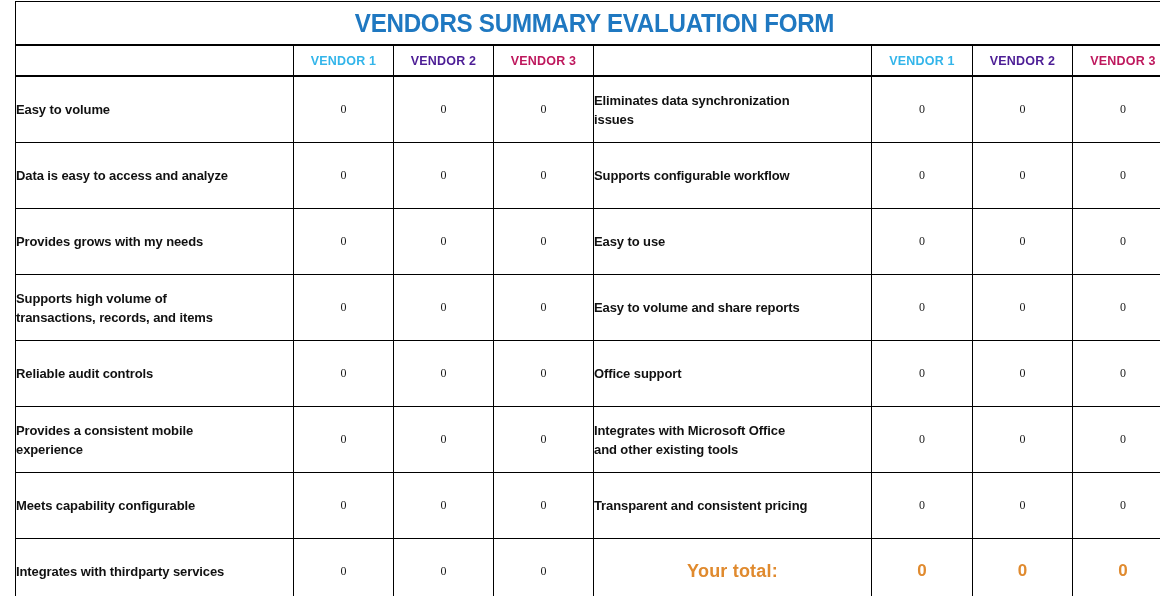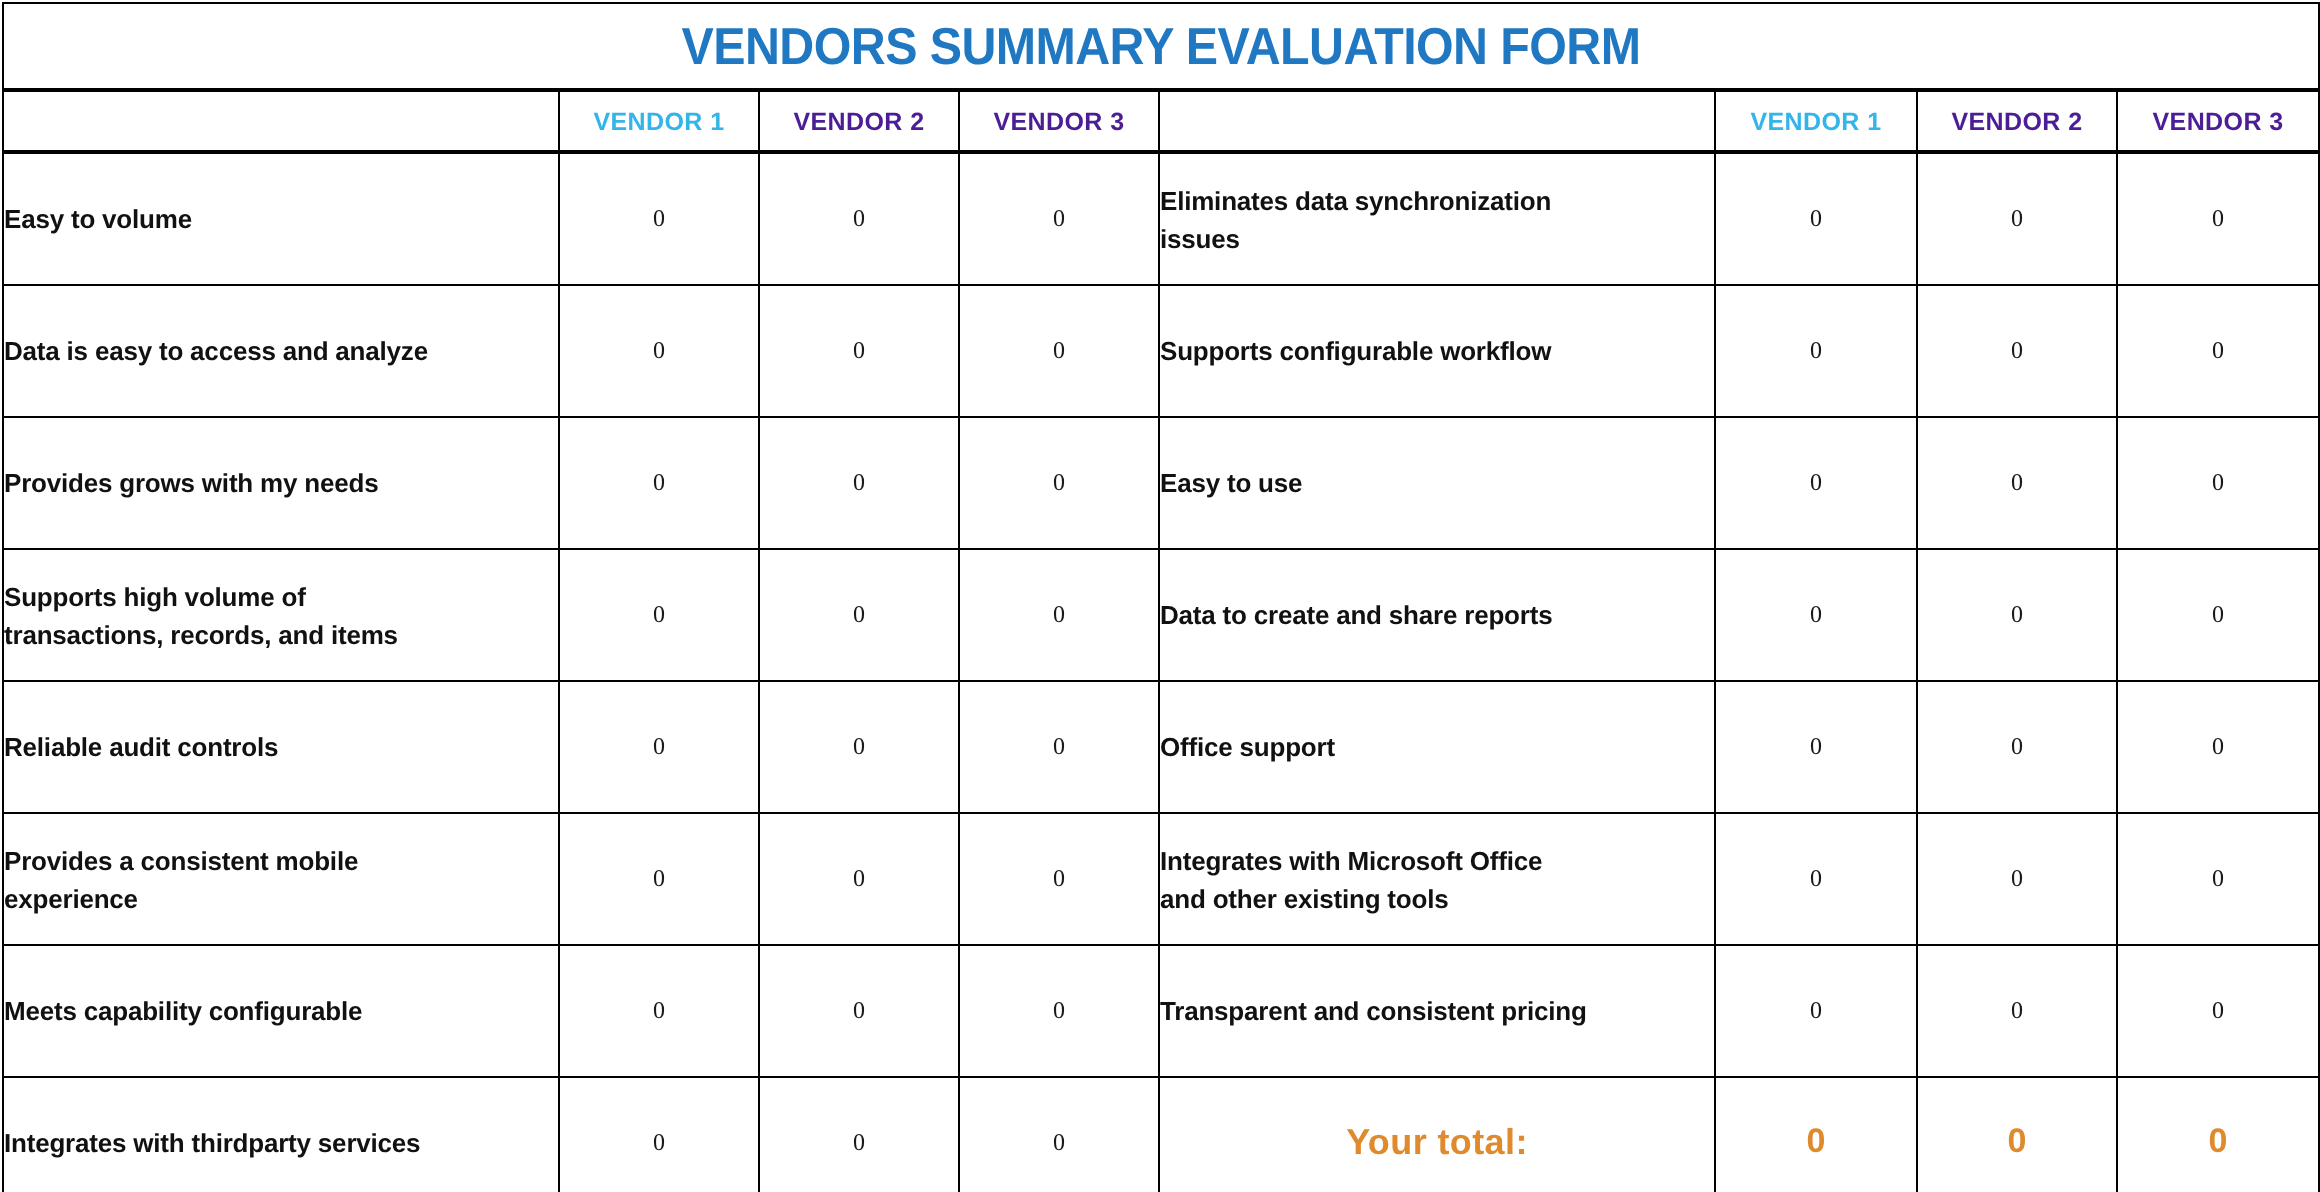--- a/index.html
+++ b/index.html
@@ -14,20 +14,21 @@
     font-family: "Liberation Sans", sans-serif;
     -webkit-font-smoothing: antialiased;
   }
 
   .sheet {
     width: 944px;
     height: 596px;
     box-sizing: border-box;
     position: relative;
     background: #ffffff;
+    padding-left: 14px;
   }
 
   table.form {
     border-collapse: collapse;
     table-layout: fixed;
     width: 1158px;
     margin: 1px 0 0 1px;
     background: #ffffff;
   }
 
@@ -67,21 +68,21 @@
   .hdr-label {
     font-size: 12.5px;
     font-weight: bold;
     text-align: center;
     letter-spacing: 0.2px;
     font-family: "Liberation Sans", sans-serif;
     white-space: nowrap;
   }
   .v1 { color: #33b5ea; }
   .v2 { color: #4c1d95; }
-  .v3 { color: #4c1d95; }
+  .v3 { color: #be185d; }
 
   
   .body-row td {
     height: 65px;
   }
 
   .crit {
     font-size: 13px;
     font-weight: bold;
     color: #111111;
@@ -219,21 +220,21 @@
 
       <tr class="body-row">
         <td class="crit">
           <span class="line">Supports high volume of</span>
           <span class="line">transactions, records, and items</span>
         </td>
         <td class="score">0</td>
         <td class="score">0</td>
         <td class="score">0</td>
         <td class="crit">
-          <span class="line">Data to create and share reports</span>
+          <span class="line">Easy to volume and share reports</span>
 
         </td>
         <td class="score">0</td>
         <td class="score">0</td>
         <td class="score">0</td>
       </tr>
 
       <tr class="body-row">
         <td class="crit">
           <span class="line">Reliable audit controls</span>

